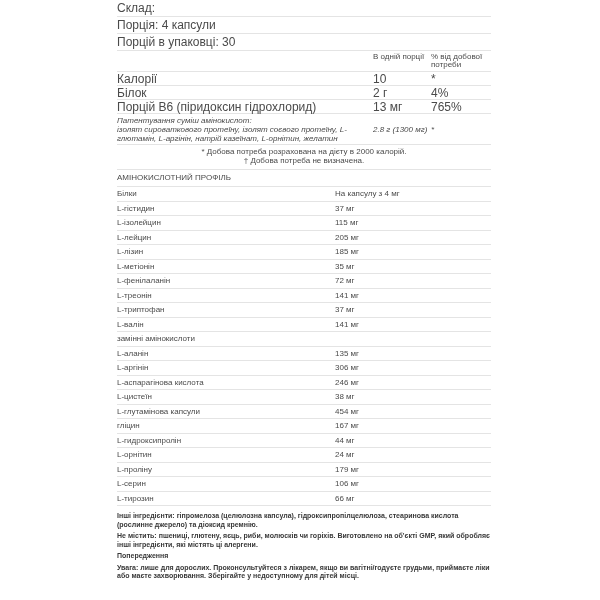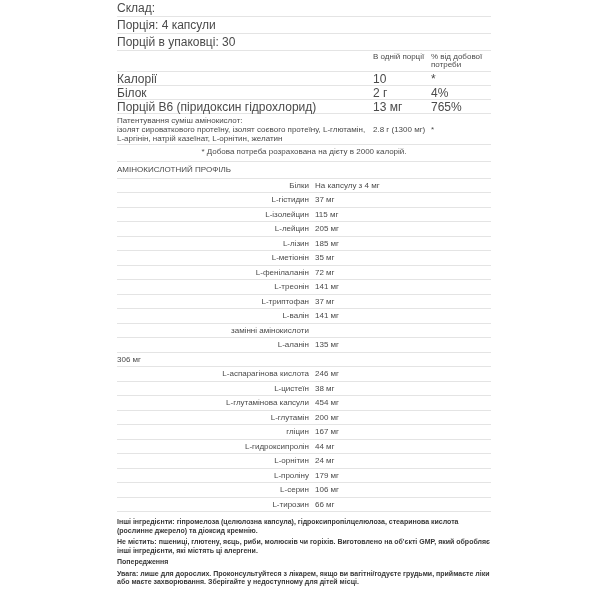--- a/index.html
+++ b/index.html
@@ -24,41 +24,41 @@
     padding: 2.5px 0; border-bottom: 1px solid #e4e4e4;
     font-size: 12px; line-height: 8px;
   }
   .fc1 { width: 256px; padding-right: 6px; }
   .fc2 { width: 58px; }
   .fc3 { flex: 1; }
 
   .blend-row {
     display: flex;
     padding: 1.5px 0; border-bottom: 1px solid #e4e4e4;
-    font-size: 8px; line-height: 9px;
+    font-size: 8px; line-height: 9px; font-style: italic;
   }
   .blend-row .fc2, .blend-row .fc3 { padding-top: 9px; }
 
   .footnotes {
     padding: 3px 0 4px; border-bottom: 1px solid #e4e4e4;
     font-size: 8px; line-height: 8.5px; text-align: center;
   }
 
   .section-title {
     font-size: 8px; line-height: 8px;
     padding: 4px 0; border-bottom: 1px solid #e4e4e4;
   }
 
   
   .amino-row {
     display: flex;
     padding: 3px 0 2.5px; border-bottom: 1px solid #e4e4e4;
     font-size: 8px; line-height: 8px;
   }
-  .ac1 { width: 198px; padding-right: 6px; text-align: right; }
+  .ac1 { width: 218px; padding-right: 6px; }
   .ac2 { flex: 1; }
 
   .notes { margin-top: 6px; }
   .notes p {
     font-size: 7px; line-height: 8.5px; font-weight: bold;
     color: #383838; margin-bottom: 3px;
   }
 </style>
 </head>
 <body>
@@ -102,20 +102,21 @@
         <div>Патентування суміш амінокислот:</div>
         <div>ізолят сироваткового протеїну, ізолят соєвого протеїну, L-глютамін, L-аргінін, натрій казеїнат, L-орнітин, желатин</div>
       </div>
       <div class="fc2">2.8 г (1300 мг)</div>
       <div class="fc3">*</div>
     </div>
   </div>
 
   <div class="footnotes">
     <div>* Добова потреба розрахована на дієту в 2000 калорій.</div>
+    <div>† Добова потреба не визначена.</div>
   </div>
 
   <div class="section-title">АМІНОКИСЛОТНИЙ ПРОФІЛЬ</div>
 
   <div>
     <div class="amino-row">
       <div class="ac1">Білки</div>
       <div class="ac2">На капсулу з 4 мг</div>
     </div>
 
@@ -170,42 +171,39 @@
           <div class="ac1">замінні амінокислоти</div>
           <div class="ac2"></div>
         </div>
 
         <div class="amino-row">
           <div class="ac1">L-аланін</div>
           <div class="ac2">135 мг</div>
         </div>
 
         <div class="amino-row">
+          <div class="ac1">L-аргінін</div>
           <div class="ac2">306 мг</div>
         </div>
 
         <div class="amino-row">
           <div class="ac1">L-аспарагінова кислота</div>
           <div class="ac2">246 мг</div>
         </div>
 
         <div class="amino-row">
           <div class="ac1">L-цистеїн</div>
           <div class="ac2">38 мг</div>
         </div>
 
         <div class="amino-row">
           <div class="ac1">L-глутамінова капсули</div>
           <div class="ac2">454 мг</div>
         </div>
 
-        <div class="amino-row">
-          <div class="ac1">L-глутамін</div>
-          <div class="ac2">200 мг</div>
-        </div>
 
         <div class="amino-row">
           <div class="ac1">гліцин</div>
           <div class="ac2">167 мг</div>
         </div>
 
         <div class="amino-row">
           <div class="ac1">L-гидроксипролін</div>
           <div class="ac2">44 мг</div>
         </div>

